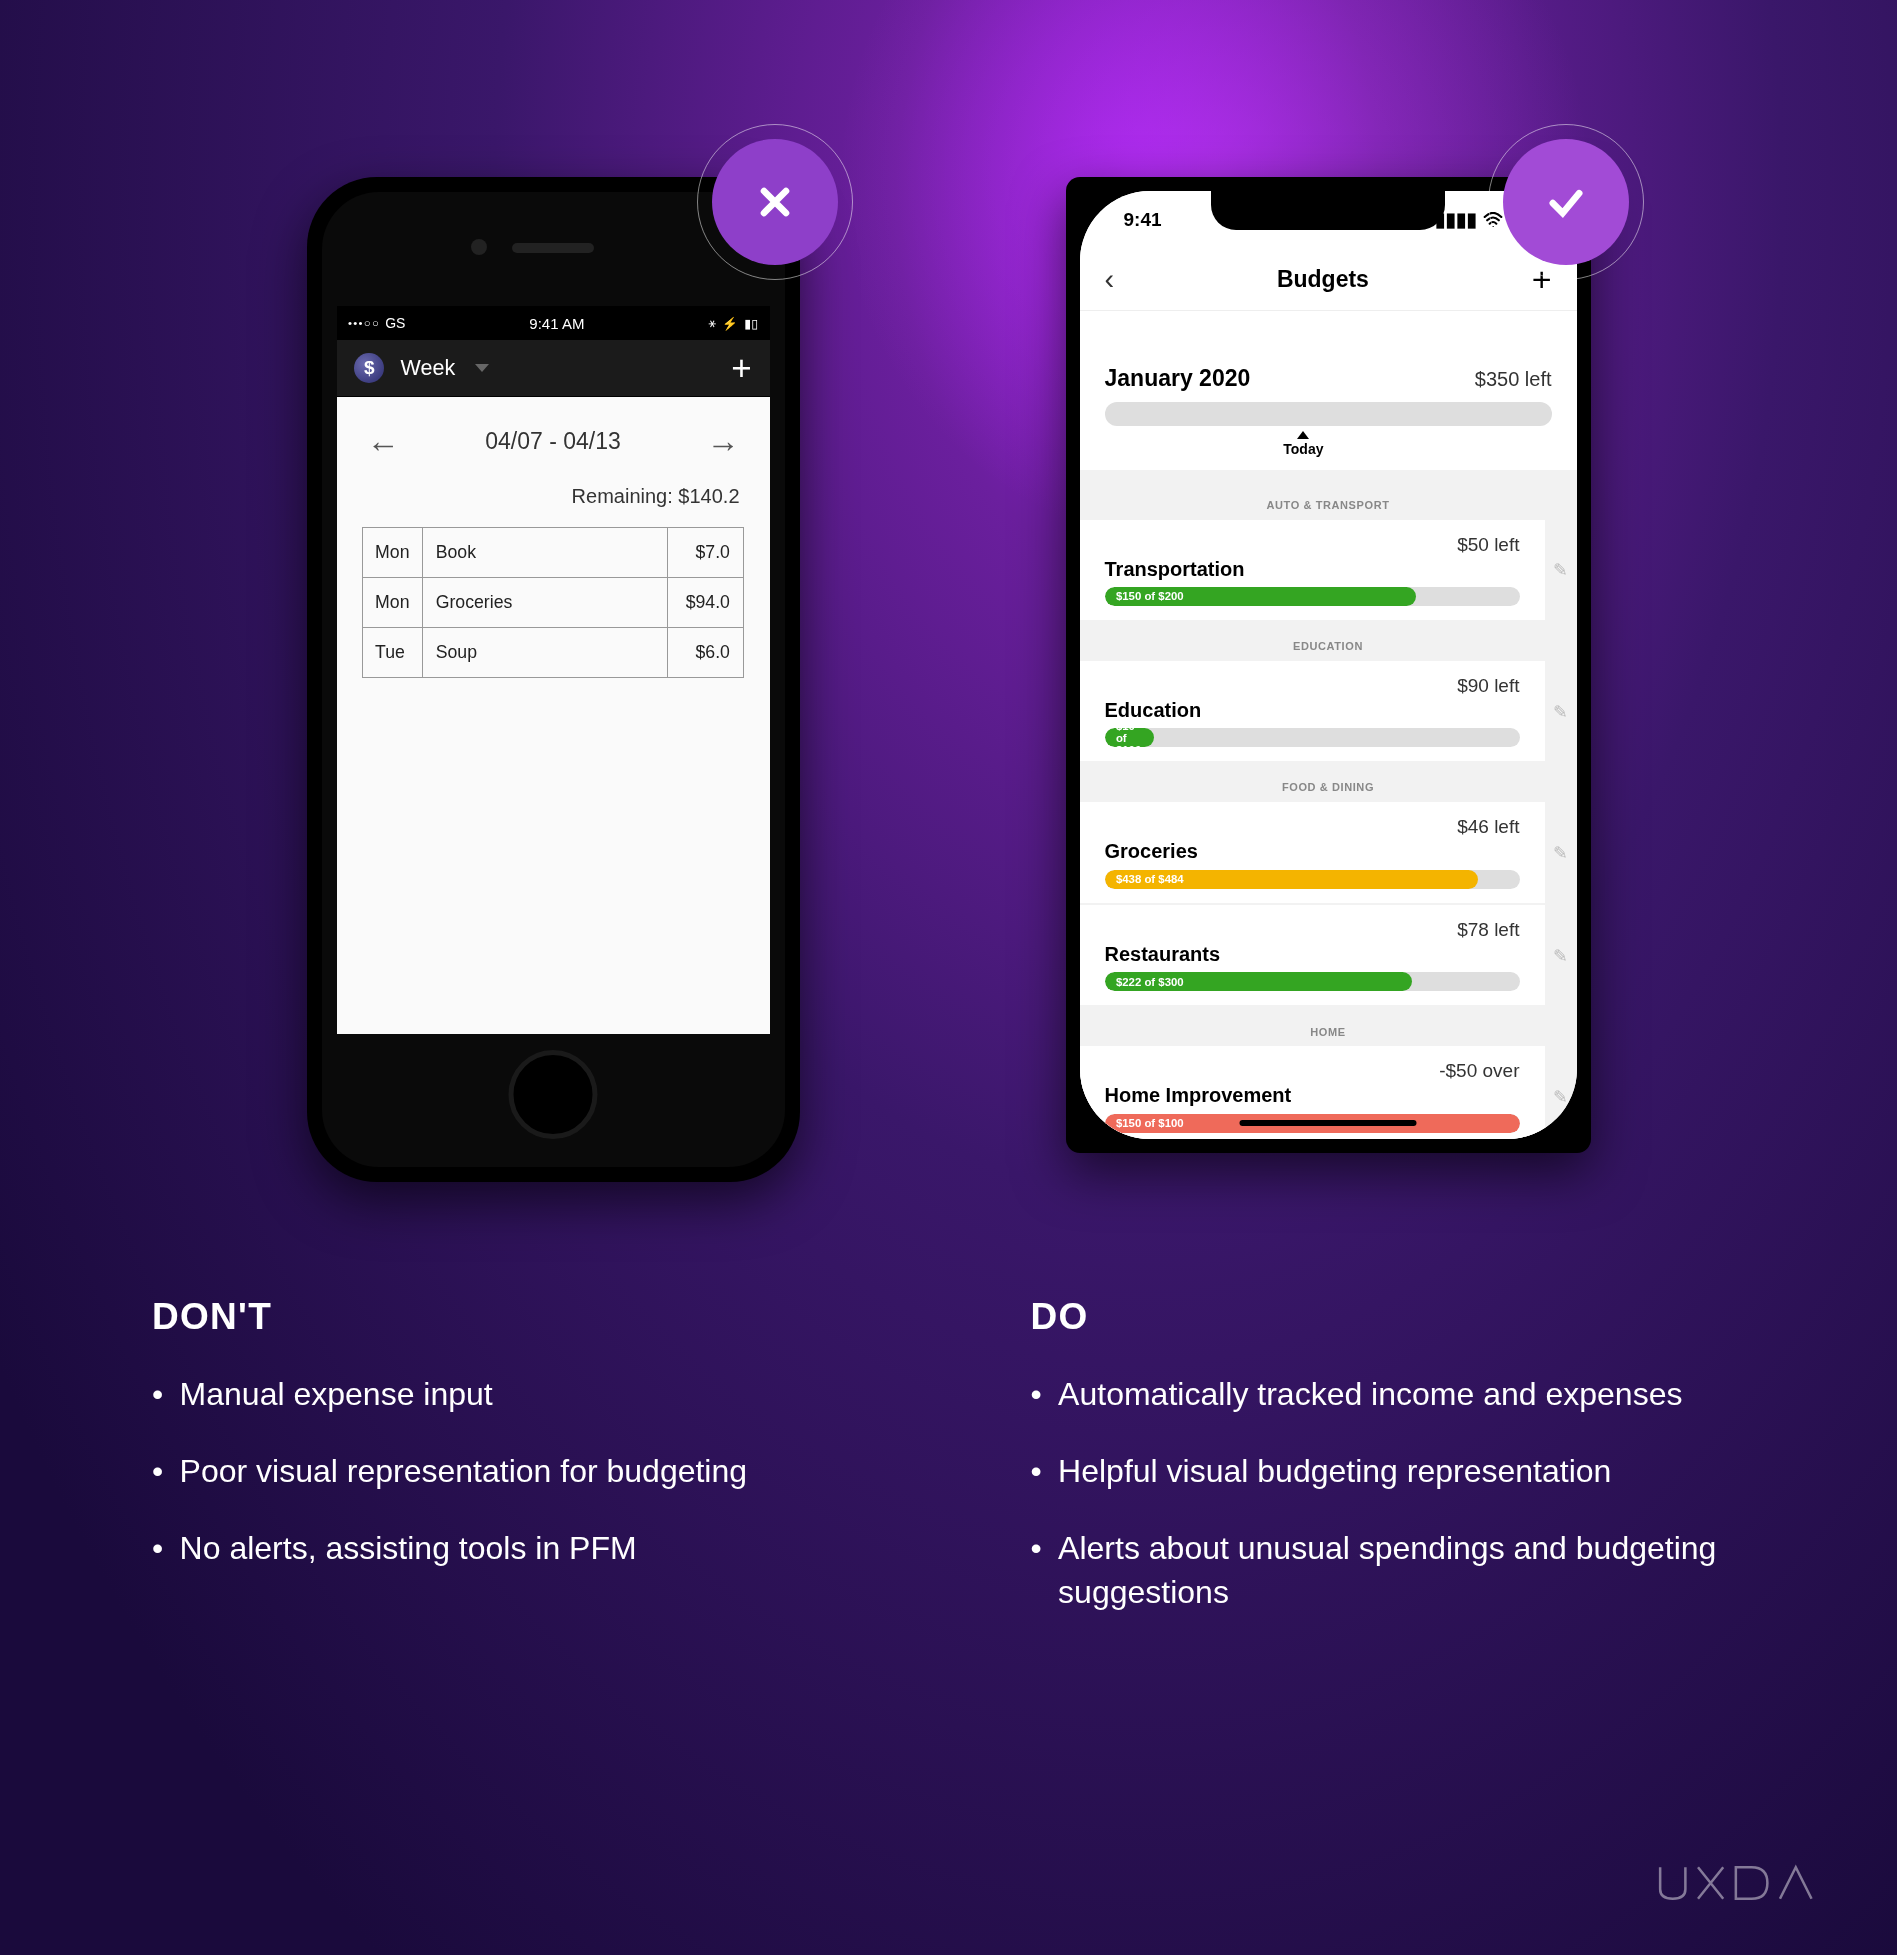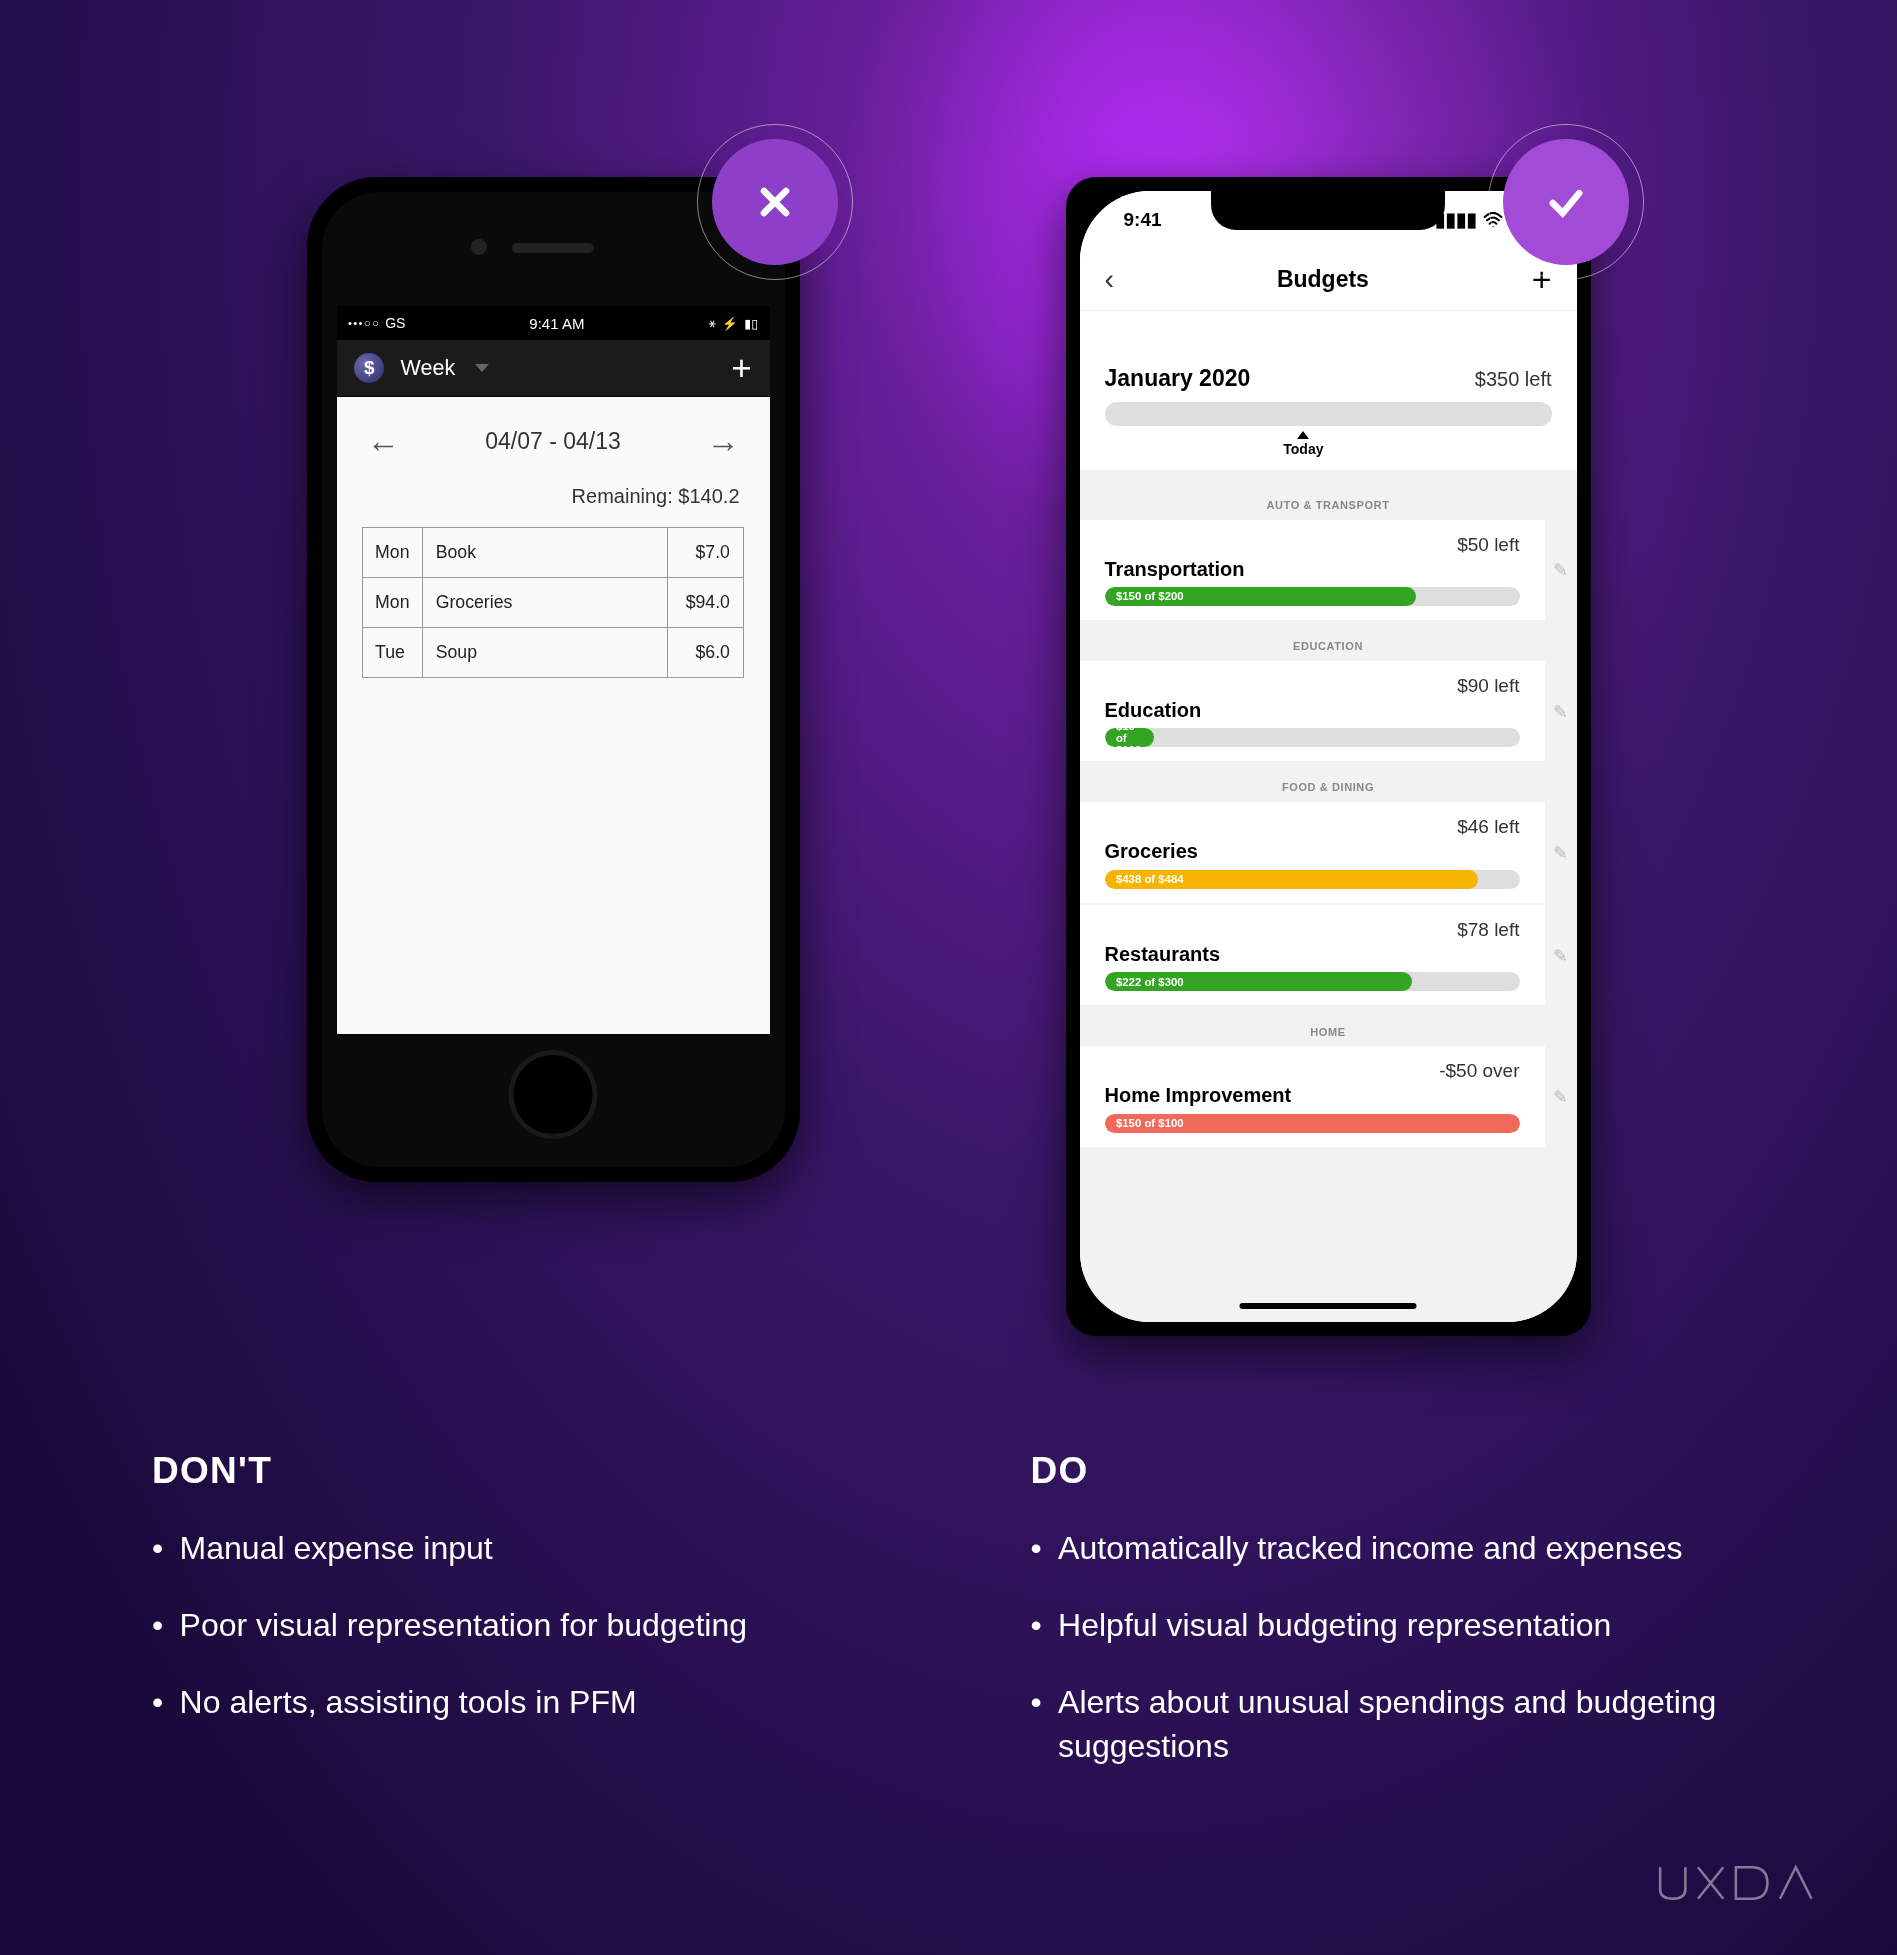--- a/index.html
+++ b/index.html
@@ -76,23 +76,23 @@
 
 .remaining { text-align: right; padding: 0 30px 19px; font-size: 20px; color: #333; }
 
 .expense-table { margin: 0 25px; border-collapse: collapse; width: calc(100% - 51px); font-size: 17.7px; color: #222; }
 .expense-table td { border: 0.9px solid #999; padding: 14px 12.6px; }
 .expense-table td.day { width: 54px; }
 .expense-table td.amt { width: 76px; text-align: right; }
 
 
 .iphoneX {
-  width: 525px; height: 1159px;
+  width: 525px; height: 976px;
   background: #000;
-  border-radius: 30px;
+  border-radius: 14px;
   padding: 14px;
   position: relative;
   box-shadow: 0 19px 51px rgba(0,0,0,0.6);
 }
 .iphoneX .screen { width: 100%; height: 100%; background: #f5f5f5; border-radius: 70px; overflow: hidden; position: relative; }
 .iphoneX .notch { position: absolute; top: 0; left: 50%; transform: translateX(-50%); width: 234px; height: 39px; background: #000; border-radius: 0 0 25px 25px; z-index: 5; }
 .iphoneX .home-ind { position: absolute; bottom: 12.6px; left: 50%; transform: translateX(-50%); width: 177px; height: 6.3px; background: #000; border-radius: 3.8px; z-index: 5; }
 
 .ios-status-light { height: 57px; background: #fff; display: flex; align-items: center; justify-content: space-between; padding: 0 37px 0 44px; font-size: 19px; font-weight: 600; color: #000; }
 .ios-status-light .sigs { display: flex; align-items: center; gap: 6.3px; }

